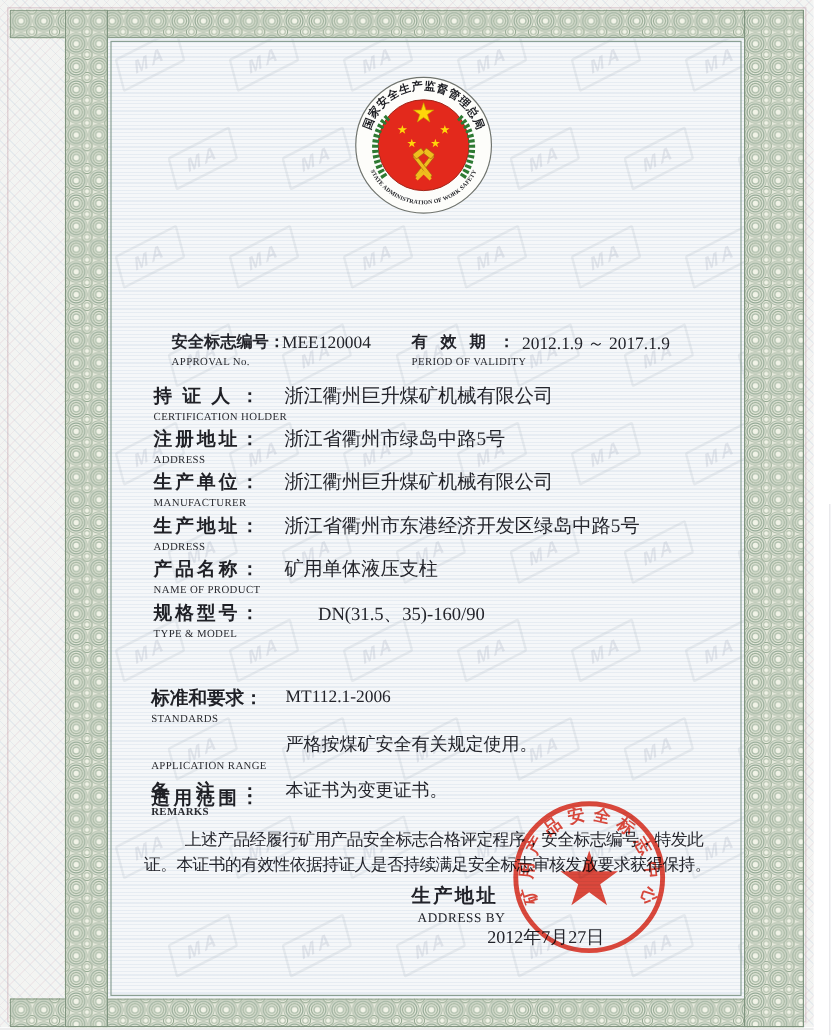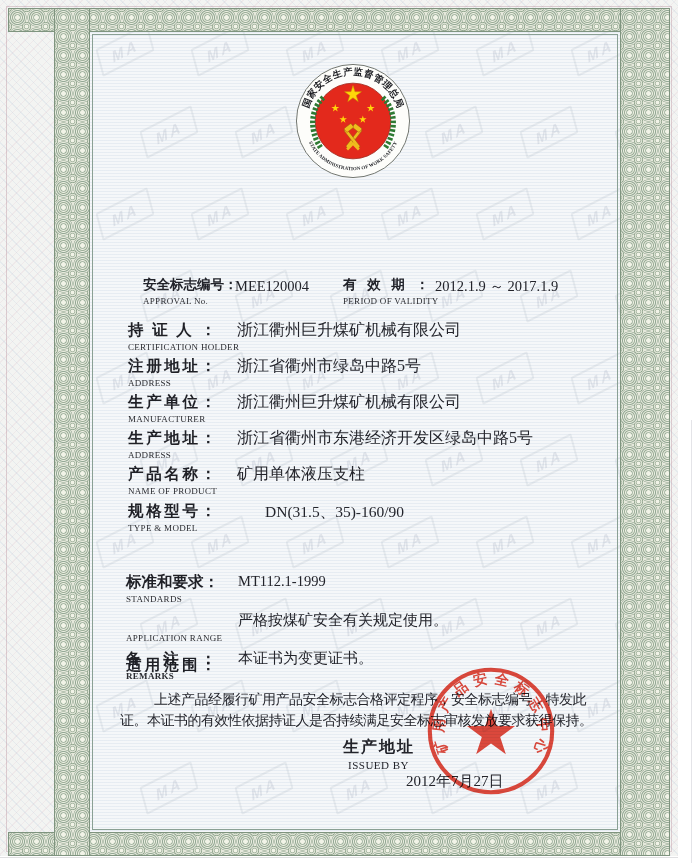--- a/index.html
+++ b/index.html
@@ -192,39 +192,39 @@
         <span class="abs sub" style="left:0;top:22px;">NAME OF PRODUCT</span>
       </div>
       <div class="abs" style="left:38px;top:469px;">
         <span class="lab jz" style="width:88px;">规格型号：</span>
         <span class="abs val" style="left:109px;top:1px;font-size:15.5px;margin-left:28px;">DN(31.5、35)-160/90</span>
         <span class="abs sub" style="left:0;top:22px;">TYPE &amp; MODEL</span>
       </div>
 
       <div class="abs" style="left:36px;top:540px;">
         <span class="lab jz" style="width:90px;">标准和要求：</span>
-        <span class="abs val-lat" style="left:112px;top:1px;">MT112.1-1999</span>
+        <span class="abs val-lat" style="left:112px;top:1px;">MT112.1-2006</span>
         <span class="abs sub" style="left:0;top:22px;">STANDARDS</span>
       </div>
       <div class="abs" style="left:36px;top:579px;">
         <span class="lab jz" style="width:90px;margin-top:44px;">适用范围：</span>
         <span class="abs val" style="left:112px;top:0;font-size:15px;">严格按煤矿安全有关规定使用。</span>
         <span class="abs sub" style="left:0;top:22px;">APPLICATION RANGE</span>
       </div>
       <div class="abs" style="left:36px;top:617px;">
         <span class="lab jz" style="width:90px;">备注：</span>
         <span class="abs val" style="left:112px;top:0;font-size:15px;">本证书为变更证书。</span>
         <span class="abs sub" style="left:0;top:22px;font-weight:bold;">REMARKS</span>
       </div>
 
       <div class="abs decl" style="left:30px;top:659px;padding-left:34px;">上述产品经履行矿用产品安全标志合格评定程序，安全标志编号，特发此</div>
       <div class="abs decl" style="left:30px;top:680px;">证。本证书的有效性依据持证人是否持续满足安全标志审核发放要求获得保持。</div>
 
       <span class="abs issued" style="left:253px;top:705px;">生产地址</span>
-      <span class="abs issued-en" style="left:258px;top:727px;">ISSUED BY</span>
+      <span class="abs issued-en" style="left:258px;top:727px;">ADDRESS BY</span>
       <span class="abs date" style="left:316px;top:740px;">2012年7月27日</span>
 
       <svg class="seal" viewBox="0 0 140 140">
         <defs>
           <path id="star5b" d="M0,-1 0.2245,-0.309 0.951,-0.309 0.3633,0.118 0.5878,0.809 0,0.382 -0.5878,0.809 -0.3633,0.118 -0.951,-0.309 -0.2245,-0.309 Z"></path>
           <path id="sealArc" d="M32.5,101.5 A49,49 0 1 1 107.5,101.5" fill="none"></path>
         </defs>
         <circle cx="70" cy="70" r="63" fill="none" stroke="#e23a2c" stroke-width="4.2"></circle>
         <use href="#star5b" transform="translate(70,73) scale(26)" fill="#e23a2c"></use>
         <text font-size="14.5" font-weight="bold" fill="#e23a2c" font-family="Liberation Serif,serif">

